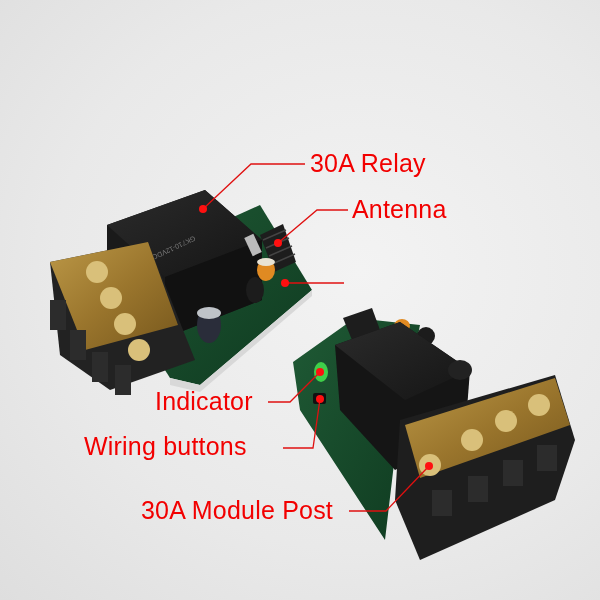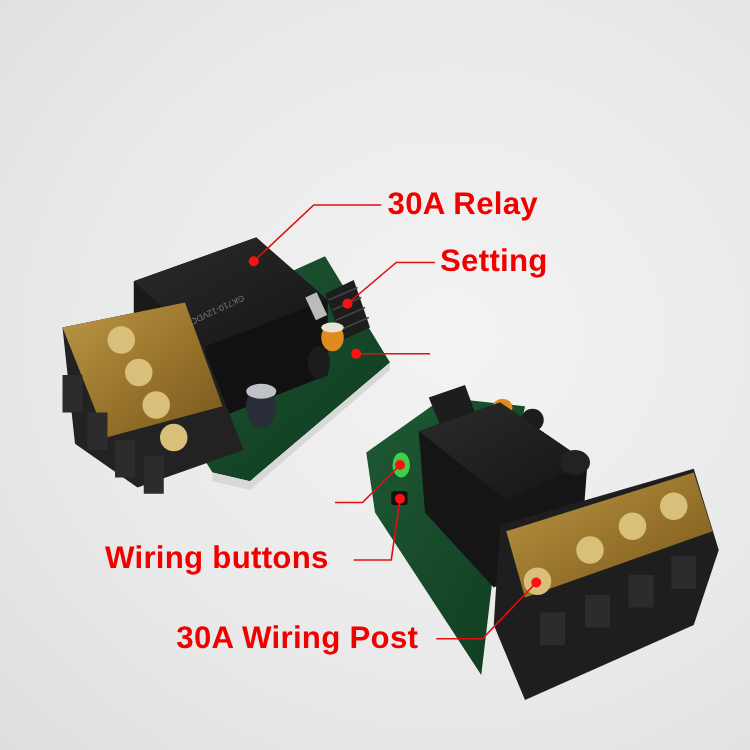--- a/index.html
+++ b/index.html
@@ -1,19 +1,19 @@
 <!DOCTYPE html>
 <html><head>
   <meta charset="utf-8">
   <style>
     html, body { margin:0; padding:0; }
     body { width:600px; height:600px; overflow:hidden; background:#ececec; font-family:"Liberation Sans", sans-serif; }
     .stage { position:relative; width:600px; height:600px; background: radial-gradient(ellipse at 60% 45%, #f3f3f3 0%, #e9e9e9 60%, #dedede 100%); }
     svg.scene { position:absolute; left:0; top:0; }
-    .label { position:absolute; color:#f20000; font-weight:bold; font-size:25px; white-space:nowrap; line-height:1; letter-spacing:0.2px; }
+    .label { position:absolute; color:#f20000; font-weight:normal; font-size:25px; white-space:nowrap; line-height:1; letter-spacing:0.2px; }
   </style>
 </head>
 <body>
 
 <div class="stage">
   <svg class="scene" width="600" height="600" viewBox="0 0 600 600">
     <defs>
       <linearGradient id="brass" x1="0" y1="0" x2="1" y2="1">
         <stop offset="0" stop-color="#c9a24a"></stop>
         <stop offset="0.5" stop-color="#a57d2e"></stop>
@@ -109,16 +109,17 @@
       <circle cx="203" cy="209" r="4"></circle>
       <circle cx="278" cy="243" r="4"></circle>
       <circle cx="285" cy="283" r="4"></circle>
       <circle cx="320" cy="372" r="4"></circle>
       <circle cx="320" cy="399" r="4"></circle>
       <circle cx="429" cy="466" r="4"></circle>
     </g>
   </svg>
 
   <div class="label" style="left:310px; top:151px;">30A Relay</div>
-  <div class="label" style="left:352px; top:197px;">Setting</div>
+  <div class="label" style="left:352px; top:197px;">Antenna</div>
+  <div class="label" style="left:155px; top:389px;">Indicator</div>
   <div class="label" style="left:84px; top:434px;">Wiring buttons</div>
-  <div class="label" style="left:141px; top:498px;">30A Wiring Post</div>
+  <div class="label" style="left:141px; top:498px;">30A Module Post</div>
 </div>
 
 </body></html>

